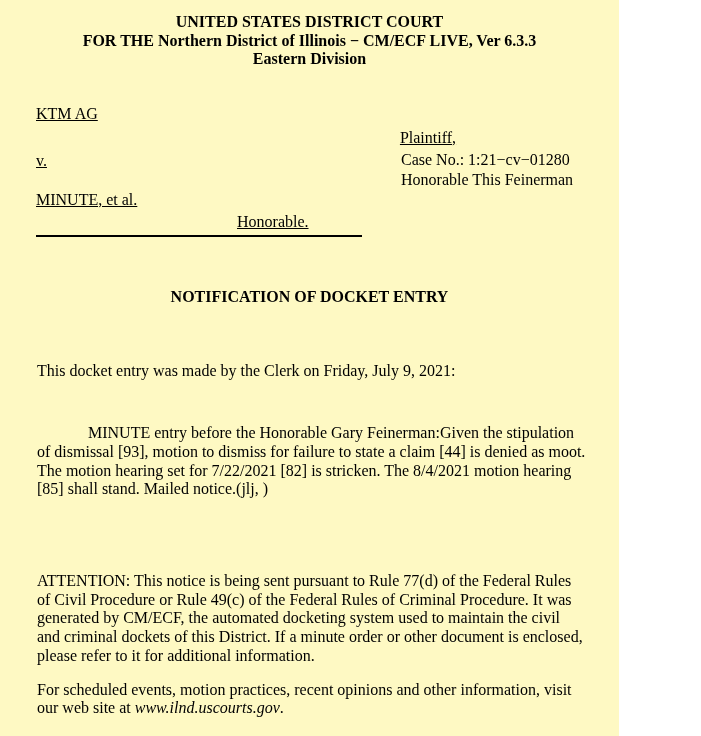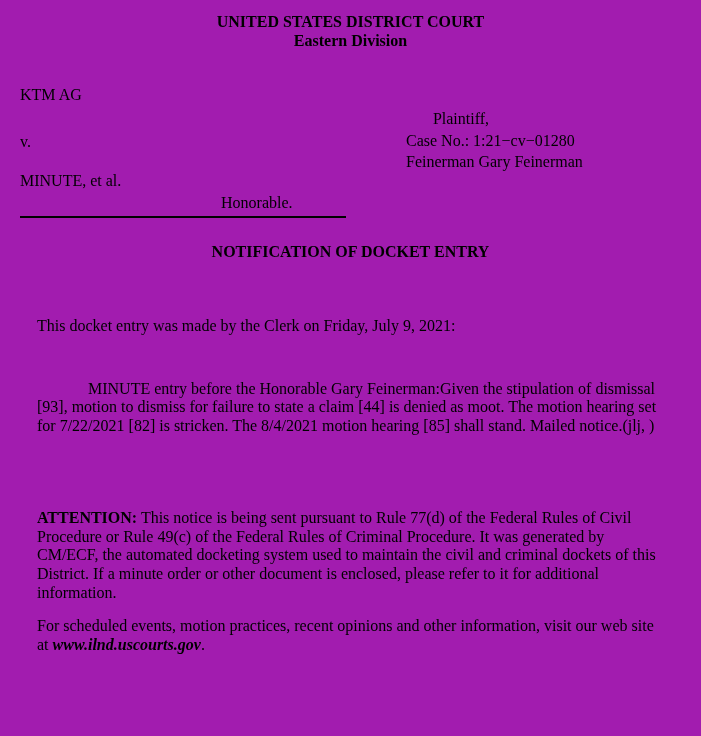--- a/index.html
+++ b/index.html
@@ -2,107 +2,109 @@
 <html><head>
 <meta charset="utf-8">
 <style>
   html, body {
     margin: 0;
     padding: 0;
     background: #ffffff;
   }
   .page {
     position: relative;
-    width: 701px;
+    width: 619px;
     height: 736px;
-    background: #a21caf;
+    background: #fef9c3;
     color: #000000;
     font-family: "Liberation Serif", "DejaVu Serif", serif;
     font-size: 16px;
     line-height: 18.7px;
     overflow: hidden;
   }
   .court-header {
     padding-top: 13px;
     text-align: center;
     font-weight: 700;
     font-size: 16px;
     line-height: 18.5px;
   }
   .caption {
     position: relative;
-    margin: 36px 0 0 20px;
+    margin: 36px 0 0 36px;
+    text-decoration: underline;
   }
   .cap-row-name   { height: 24px; }
   .cap-row-role   { height: 23px; padding-left: 201px; text-align: center; }
   .cap-row-vs     { height: 39px; }
   .cap-row-name2  { height: 22px; }
   .cap-row-role2  { height: 20px; padding-left: 201px; }
   .sig-line {
     width: 326px;
     height: 0;
     border-top: 2px solid #000000;
     margin-top: 2px;
   }
   .case-info {
     position: absolute;
-    left: 386px;
+    left: 365px;
     top: 45px;
     line-height: 20.5px;
     white-space: nowrap;
   }
   .notice-title {
-    margin: 24px 0 0 0;
+    margin: 50px 0 0 0;
     text-align: center;
     font-weight: 700;
     font-size: 16px;
     line-height: 19px;
   }
   .clerk-line {
     margin: 56px 36px 0 37px;
   }
   .minute-entry {
     margin: 44px 32px 0 37px;
     text-indent: 51px;
   }
   .attention-para {
     margin: 73px 32px 0 37px;
   }
   .attention-label {
-    font-weight: 700;
+    font-weight: 400;
   }
   .footer-para {
     margin: 15px 32px 0 37px;
   }
   .site-url {
-    font-weight: 700;
+    font-weight: 400;
     font-style: italic;
   }
   p { margin: 0; }
 </style>
 </head>
 <body>
 
 <div class="page">
 
   <header class="court-header">
     <div>UNITED STATES DISTRICT COURT</div>
+    <div>FOR THE Northern District of Illinois − CM/ECF LIVE, Ver 6.3.3</div>
     <div>Eastern Division</div>
   </header>
 
   <section class="caption">
     <div class="cap-row-name">KTM AG</div>
     <div class="cap-row-role">Plaintiff,</div>
     <div class="cap-row-vs">v.</div>
     <div class="cap-row-name2">MINUTE, et al.</div>
     <div class="cap-row-role2">Honorable.</div>
     <div class="sig-line"></div>
     <div class="case-info">
       <div>Case No.: 1:21−cv−01280</div>
-      <div>Feinerman Gary Feinerman</div>
+      <div>Honorable This Feinerman</div>
     </div>
   </section>
 
   <h1 class="notice-title">NOTIFICATION OF DOCKET ENTRY</h1>
 
   <p class="clerk-line">This docket entry was made by the Clerk on Friday, July 9, 2021:</p>
 
   <p class="minute-entry">MINUTE entry before the Honorable Gary Feinerman:Given the stipulation of dismissal [93], motion to dismiss for failure to state a claim [44] is denied as moot. The motion hearing set for 7/22/2021 [82] is stricken. The 8/4/2021 motion hearing [85] shall stand. Mailed notice.(jlj, )</p>
 
   <p class="attention-para"><span class="attention-label">ATTENTION:</span><span> This notice is being sent pursuant to Rule 77(d) of the Federal Rules of Civil Procedure or Rule 49(c) of the Federal Rules of Criminal Procedure. It was generated by CM/ECF, the automated docketing system used to maintain the civil and criminal dockets of this District. If a minute order or other document is enclosed, please refer to it for additional information.</span></p>

